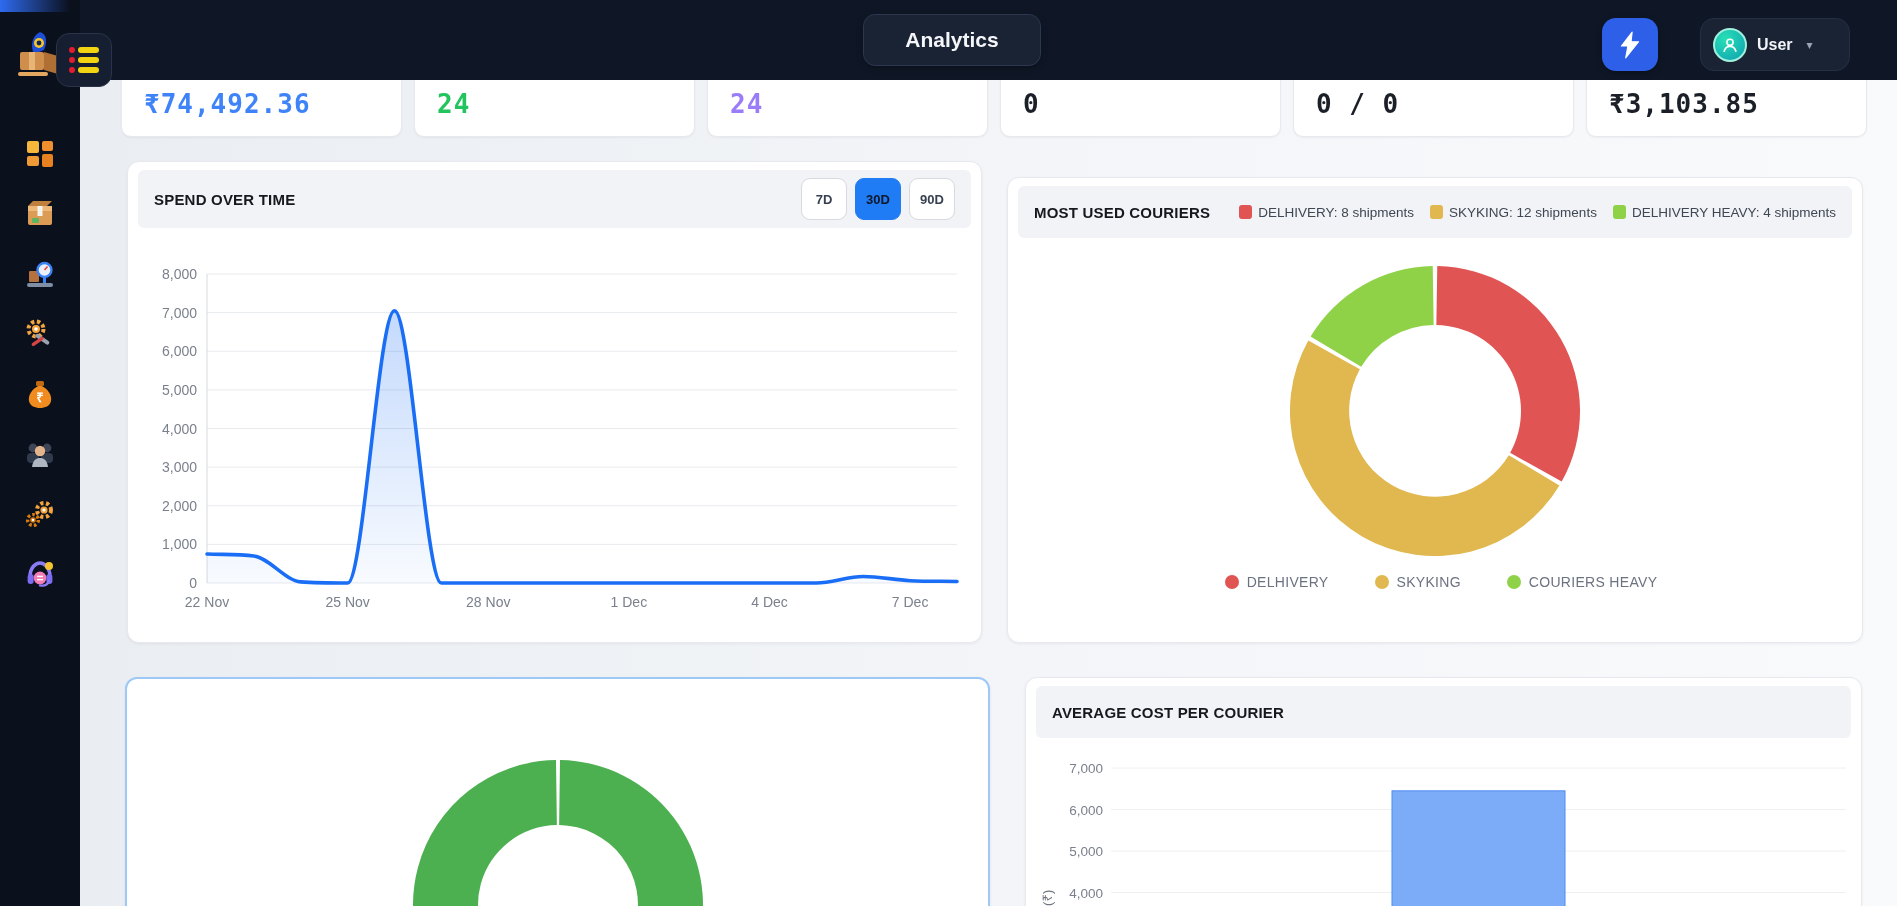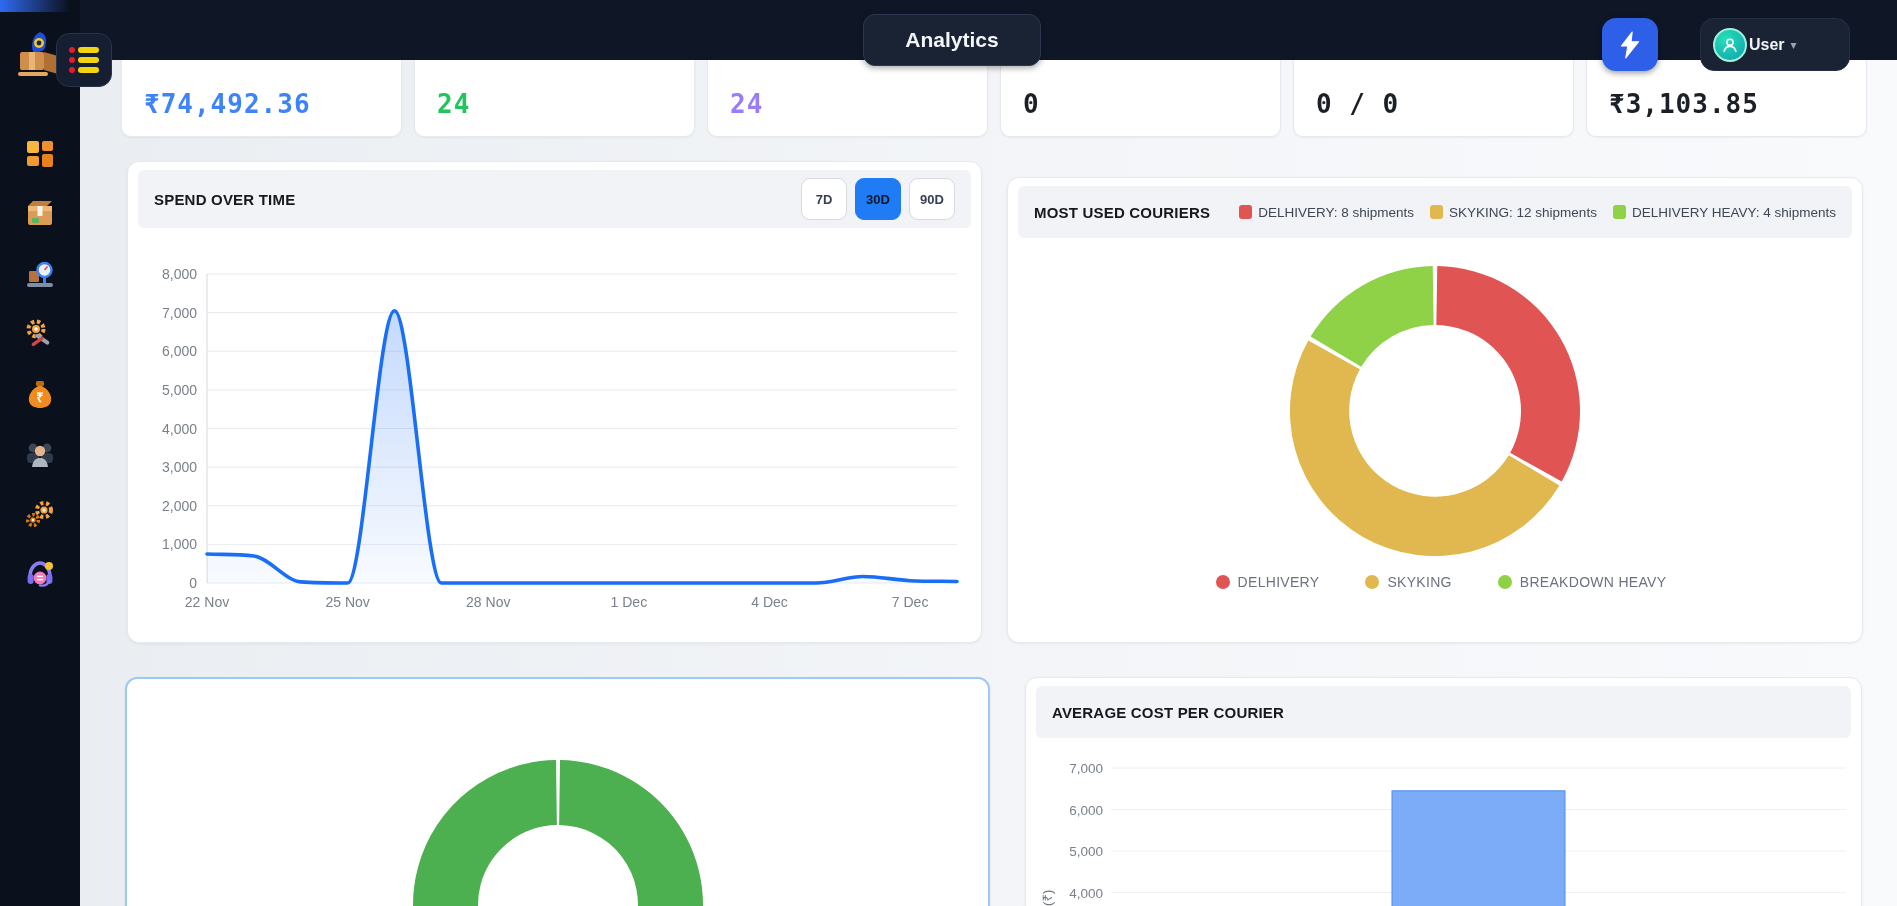--- a/index.html
+++ b/index.html
@@ -8,30 +8,30 @@
           background:linear-gradient(90deg,#e9edf1 0%,#f3f5f8 55%,#f8fafc 100%);}
 
   
   .sidebar{position:absolute;left:0;top:0;width:80px;height:906px;background:#0b101d;z-index:6;}
   .side-accent{position:absolute;left:0;top:0;width:70px;height:12px;
                background:linear-gradient(90deg,#2f6bf0,#0b101d);}
   .logo{position:absolute;left:14px;top:28px;width:52px;height:56px;}
   .side-item{position:absolute;left:0;width:80px;height:44px;display:flex;align-items:center;justify-content:center;cursor:pointer;}
 
   
-  .navbar{position:absolute;left:80px;top:0;width:1817px;height:60px;background:#0f1727;z-index:5;}
+  .navbar{position:absolute;left:80px;top:0;width:1817px;height:80px;background:#0f1727;z-index:5;}
   .hamburger{position:absolute;left:56px;top:33px;width:54px;height:52px;background:#161f31;
              border:1px solid #2a3347;border-radius:13px;display:flex;align-items:center;justify-content:center;z-index:8;cursor:pointer;}
   .title-pill{position:absolute;left:783px;top:14px;width:176px;height:50px;background:#1a2334;
               border:1px solid #2c3850;border-radius:12px;display:flex;align-items:center;justify-content:center;
               color:#f4f6fa;font-size:21px;font-weight:700;box-shadow:0 2px 6px rgba(0,0,0,.35);}
   .bolt-btn{position:absolute;left:1522px;top:18px;width:56px;height:53px;background:#2e5fe8;border:none;
             border-radius:14px;display:flex;align-items:center;justify-content:center;cursor:pointer;box-shadow:0 2px 6px rgba(0,0,0,.4);}
   .user-pill{position:absolute;left:1620px;top:18px;width:150px;height:53px;background:#1a2334;border:1px solid #252f44;
-             border-radius:14px;display:flex;align-items:center;gap:2px;padding:0 12px;box-sizing:border-box;cursor:pointer;}
+             border-radius:14px;display:flex;align-items:center;gap:10px;padding:0 12px;box-sizing:border-box;cursor:pointer;}
   .avatar{width:34px;height:34px;border-radius:50%;background:radial-gradient(circle at 35% 30%,#27e0b5,#0e9fb0);
           display:flex;align-items:center;justify-content:center;border:2px solid #9ff0dd;box-sizing:border-box;}
   .user-label{color:#f2f4f8;font-size:16px;font-weight:700;}
   .caret{color:#9aa3b5;font-size:12px;margin-left:4px;}
 
   
   .main{position:absolute;left:80px;top:0;width:1817px;height:906px;z-index:1;}
 
   .stats-row{position:absolute;left:41px;top:40px;display:flex;gap:12px;}
   .stat-card{width:281px;height:97px;background:#fff;border:1px solid #e7e9ee;border-radius:10px;
@@ -274,21 +274,21 @@
           <span class="dl-item">
             <span class="dl-dot" style="background: rgb(224, 84, 83);"></span>
             <span class="dl-label">DELHIVERY</span>
           </span>
           <span class="dl-item">
             <span class="dl-dot" style="background: rgb(224, 184, 79);"></span>
             <span class="dl-label">SKYKING</span>
           </span>
           <span class="dl-item">
             <span class="dl-dot" style="background: rgb(143, 210, 71);"></span>
-            <span class="dl-label">BREAKDOWN HEAVY</span>
+            <span class="dl-label">COURIERS HEAVY</span>
           </span>
         </div>
     </section>
 
     <section class="card status-card">
       <svg width="861" height="356" style="position:absolute;left:0;top:60px;">
           <path d="M 433.02 21.01 A 145 145 0 1 1 360.26 292.57 L 391.97 235.83 A 80 80 0 1 0 432.12 86.01 Z" fill="#4CAF50"></path>
           <path d="M 356.75 290.55 A 145 145 0 0 1 428.98 21.01 L 429.88 86.01 A 80 80 0 0 0 390.04 234.72 Z" fill="#4CAF50"></path>
         </svg>
     </section>

